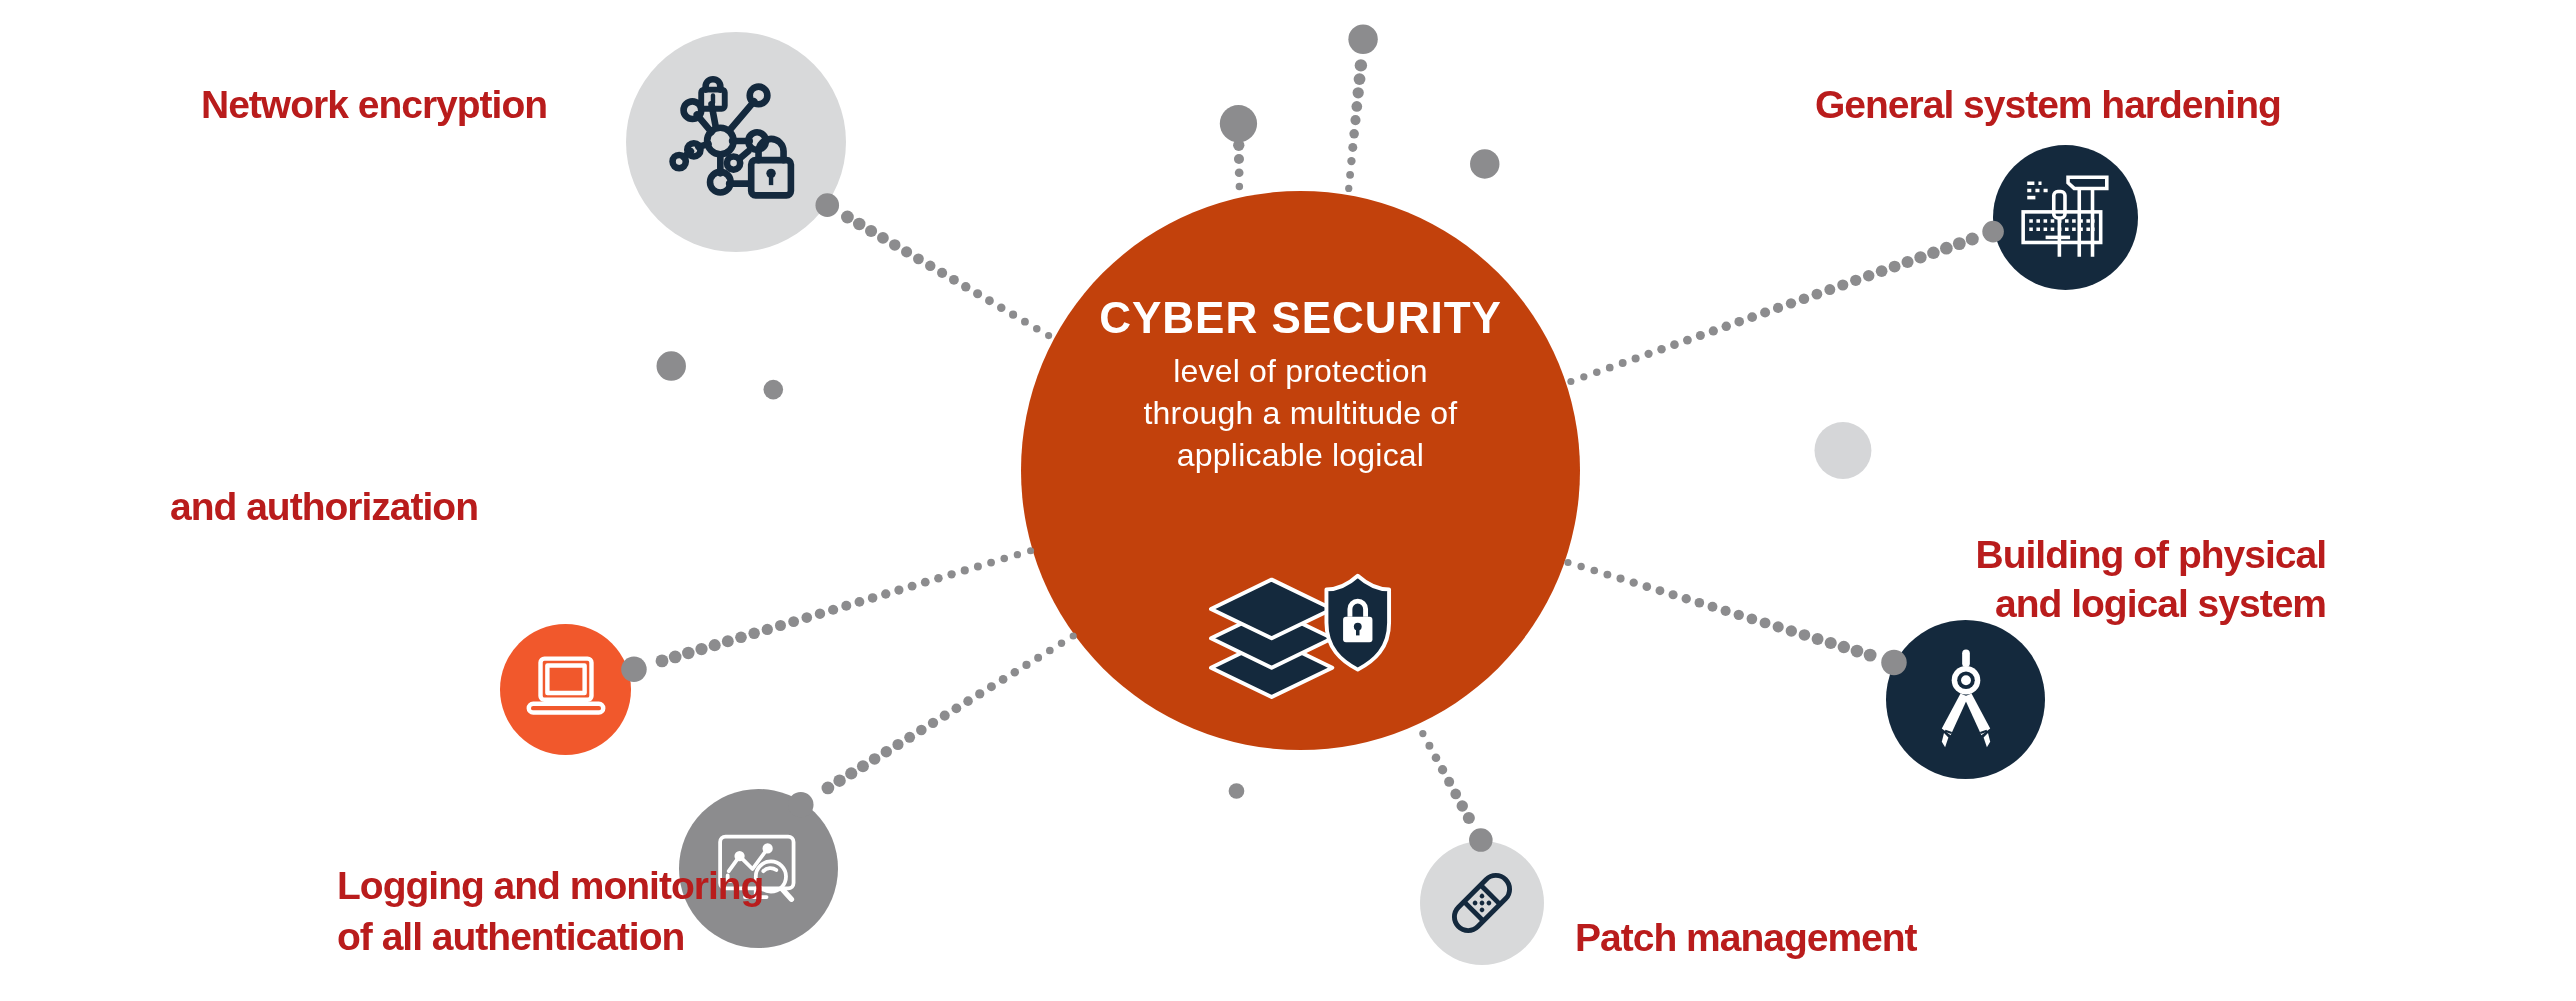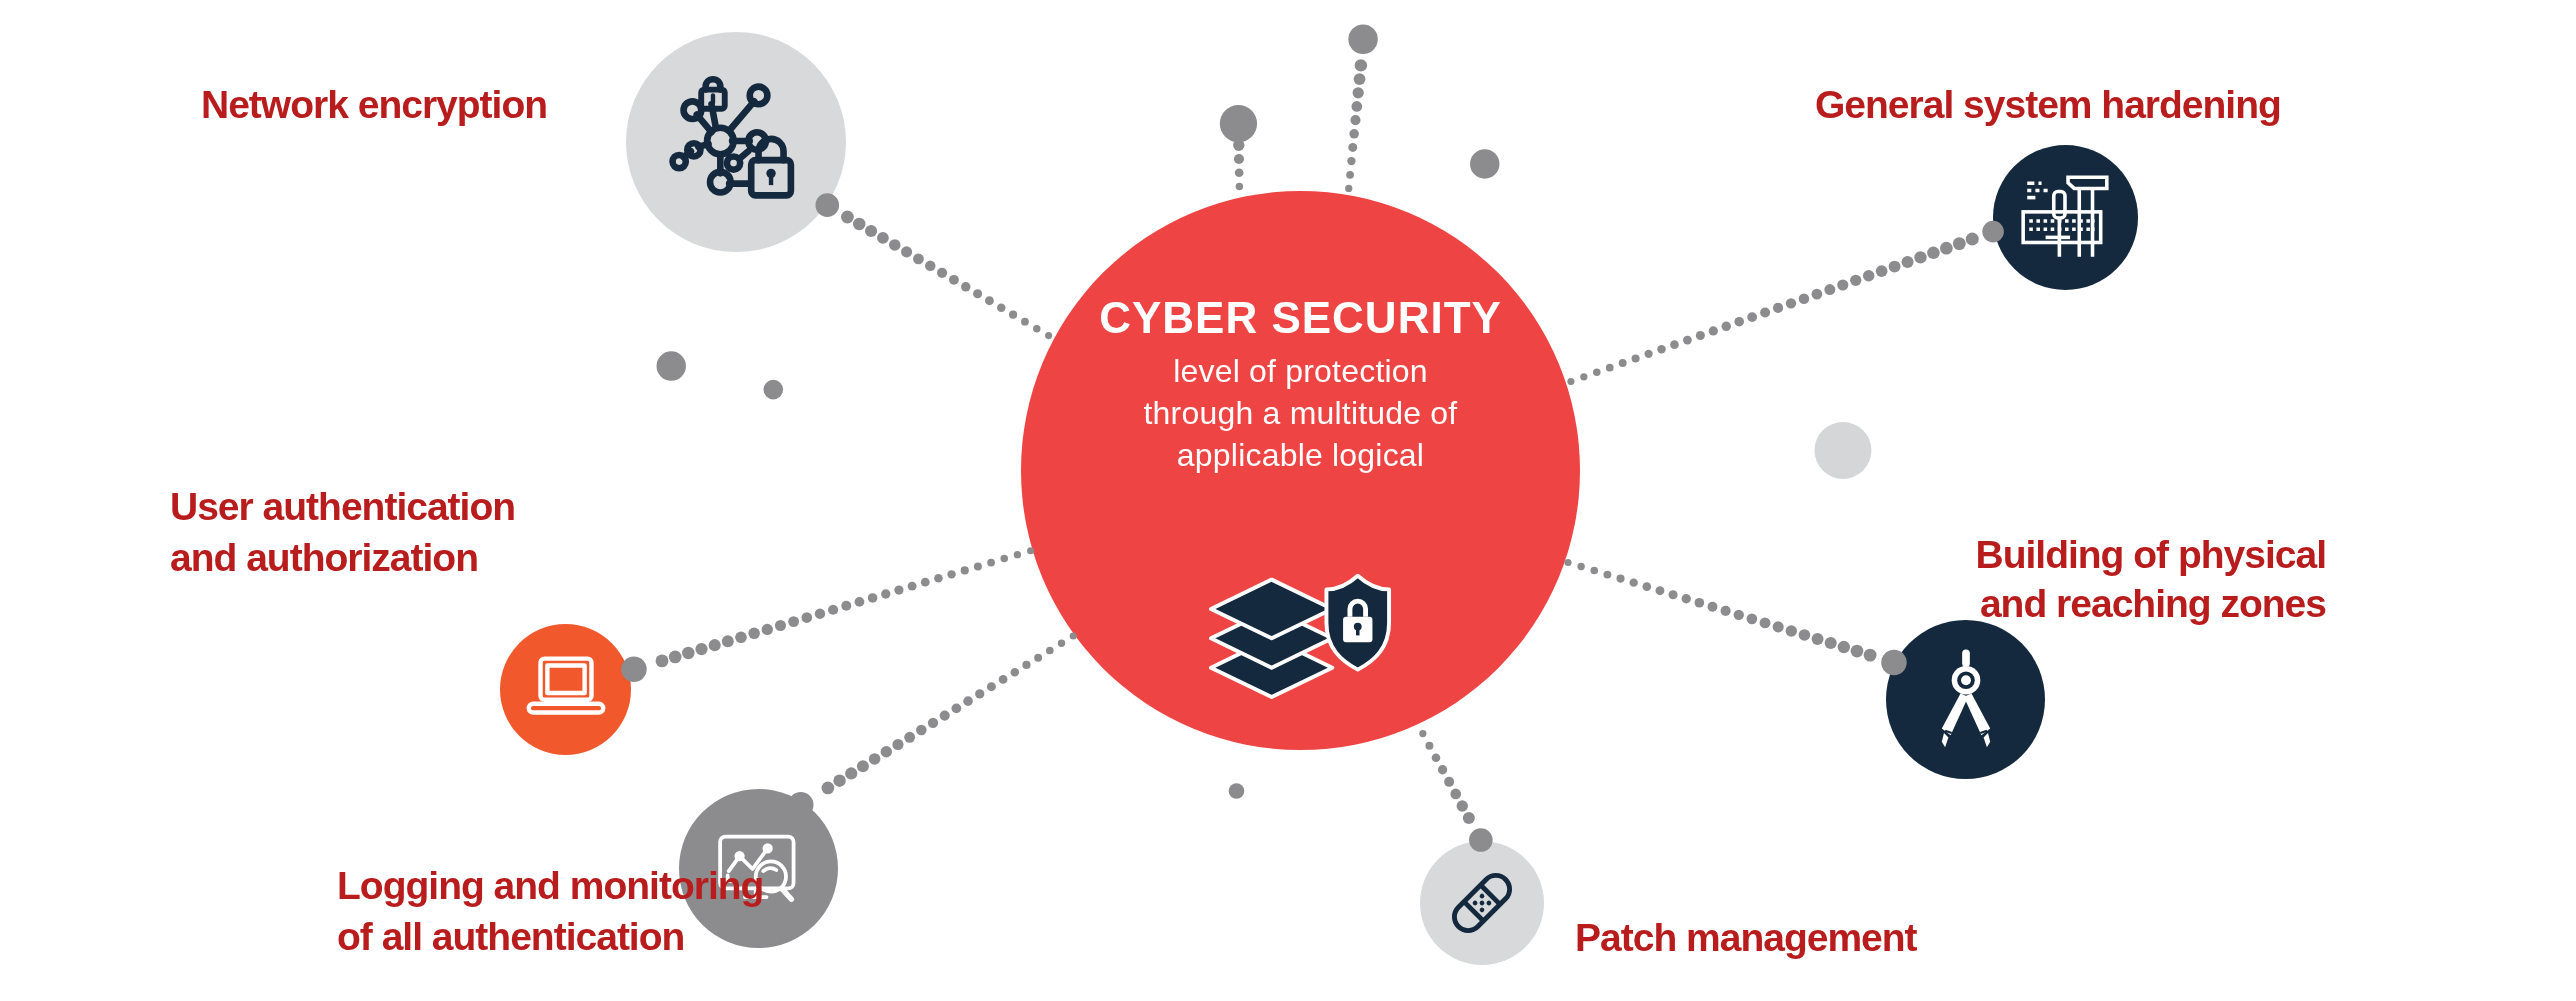--- a/index.html
+++ b/index.html
@@ -41,21 +41,21 @@
   .l-userauth{left:170px;top:481px;line-height:51px;}
   .l-building{left:1855px;top:530px;width:471px;}
   .l-logging{left:337px;top:860px;line-height:51px;}
   .l-patch{left:1575px;top:913px;}
 </style>
 </head>
 <body>
 
 <div class="stage">
 
-  <div class="center-circle" style="background: #ef4444;">
+  <div class="center-circle" style="background: #c2410c;">
     <div class="center-title">CYBER SECURITY</div>
     <div class="center-subtitle">
       <div>level of protection</div>
       <div>through a multitude of</div>
       <div>applicable logical</div>
     </div>
     <div class="center-icon">
       <svg width="206" height="137" viewBox="0 0 210 140">
         <g stroke="#ffffff" stroke-width="4" fill="#14293D" stroke-linejoin="round">
           <path d="M75 78 L137 108 L75 138 L13 108 Z"></path>
@@ -180,27 +180,26 @@
 
   <div class="node-label l-network">
     <div>Network encryption</div>
   </div>
 
   <div class="node-label l-hardening">
     <div>General system hardening</div>
   </div>
 
   <div class="node-label l-userauth">
-    <div>User authentication</div>
     <div>and authorization</div>
   </div>
 
   <div class="node-label l-building label-right">
     <div>Building of physical</div>
-    <div>and reaching zones</div>
+    <div>and logical system</div>
   </div>
 
   <div class="node-label l-logging">
     <div>Logging and monitoring</div>
     <div>of all authentication</div>
   </div>
 
   <div class="node-label l-patch">
     <div>Patch management</div>
   </div>

